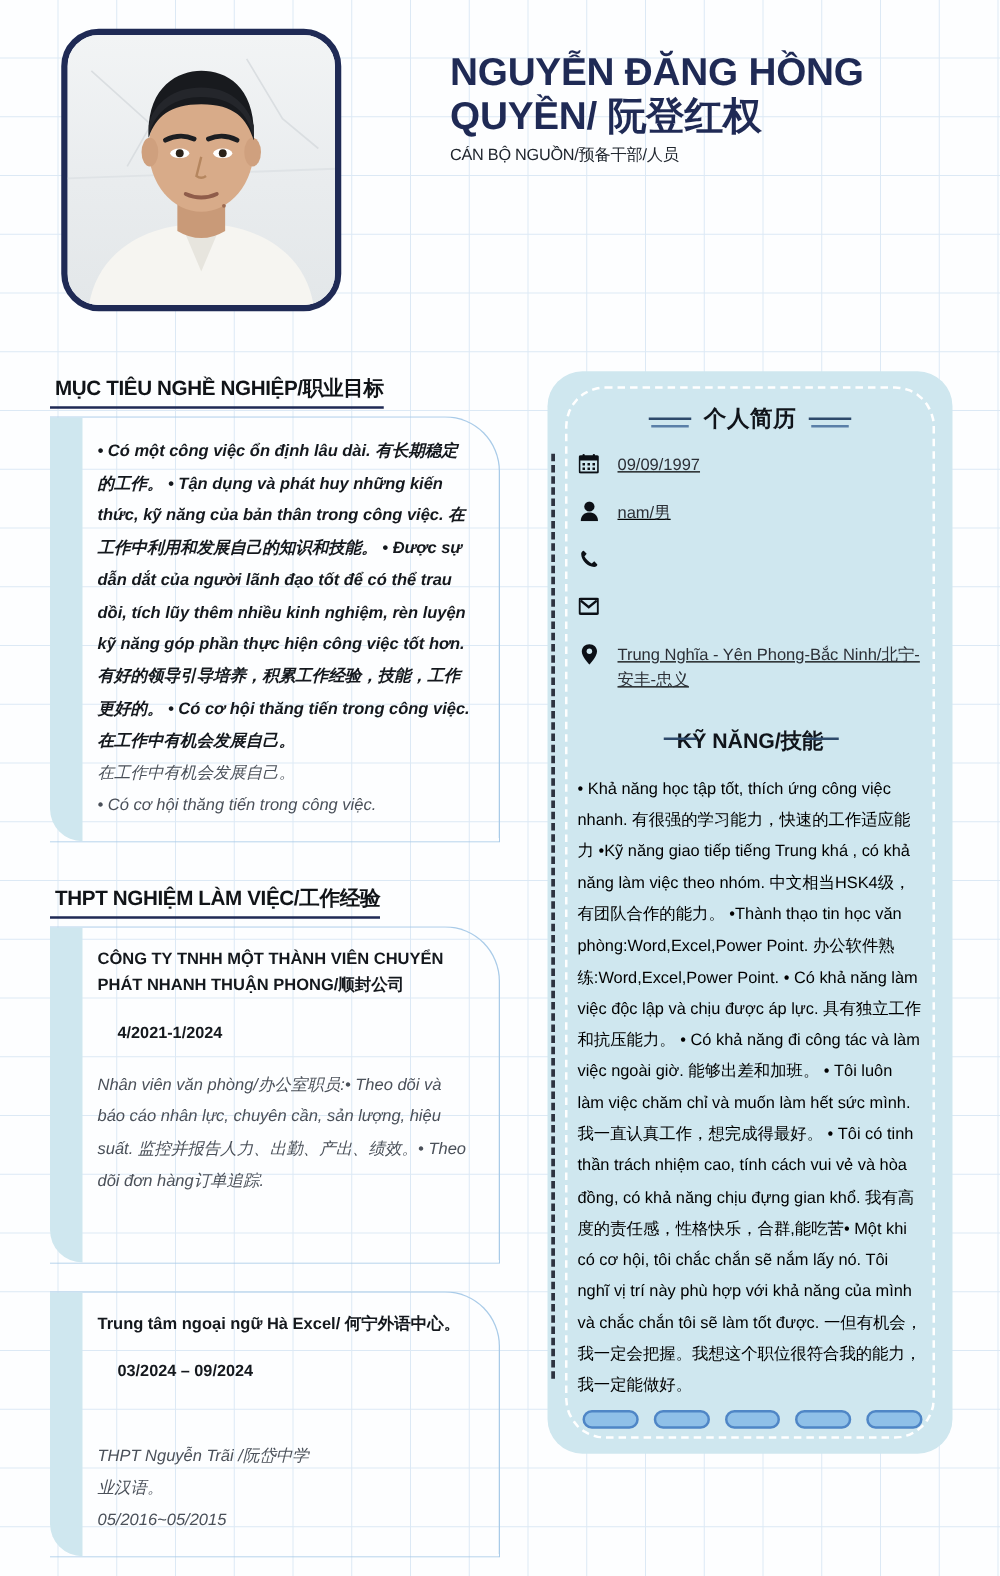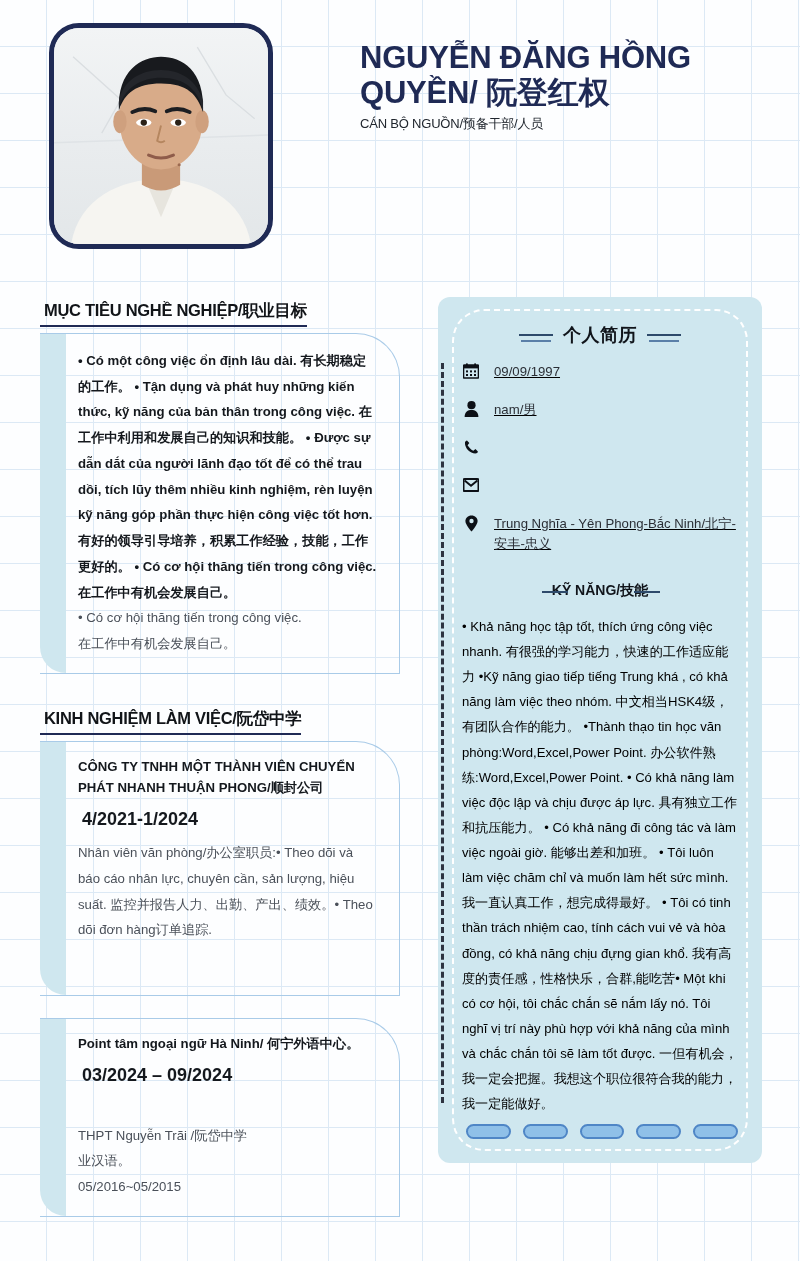--- a/index.html
+++ b/index.html
@@ -111,49 +111,50 @@
     border-bottom-left-radius: 26px;
     z-index: 0;
   }
   .card > * { position: relative; z-index: 1; }
 
   .body-text {
     font-size: 13.2px;
     line-height: 1.95;
     color: #2b2f36;
     margin: 0;
+    font-style: italic;
   }
   .body-text.bold { font-weight: bold; color: #14181d; }
   .body-text.muted { color: #4a5059; }
   .entry-title {
     font-size: 13.2px;
     font-weight: bold;
     color: #14181d;
     line-height: 1.6;
     margin: 0;
   }
   .entry-date {
-    font-size: 18px;
+    font-size: 13px;
     font-weight: bold;
     color: #14181d;
     line-height: 1.9;
-    margin: 4px;
+    margin: 16px;
   }
   .spacer-sm { height: 10px; }
   .spacer-md { height: 26px; }
 
   
   #right-panel {
     position: absolute;
     left: 438px;
     top: 297px;
     width: 324px;
     height: 866px;
     background: #cfe7ef;
-    border-radius: 12px;
+    border-radius: 28px;
     box-sizing: border-box;
     overflow: hidden;
   }
   #panel-inner-line {
     position: absolute;
     left: 14px; top: 12px;
     right: 14px; bottom: 12px;
     border: 2px dashed #ffffff;
     border-radius: 32px;
     pointer-events: none;
@@ -223,21 +224,21 @@
     color: #2b2f36;
     padding-top: 1px;
   }
 
   .skills-heading {
     text-align: center;
     margin: 26px 0 14px 0;
     position: relative;
   }
   .skills-heading h2 {
-    font-size: 14px;
+    font-size: 17px;
     font-weight: bold;
     color: #10141a;
     margin: 0;
     display: inline-block;
     position: relative;
   }
   .skills-heading .ovl {
     position: absolute;
     top: 9px;
     height: 0;
@@ -327,39 +328,39 @@
       <p id="job-title">CÁN BỘ NGUỒN/预备干部/人员</p>
     </div>
   </div>
 
   <div id="left-col">
 
     <div class="section">
       <div class="section-title">MỤC TIÊU NGHỀ NGHIỆP/职业目标</div>
       <div class="card">
         <p class="body-text bold">• Có một công việc ổn định lâu dài. 有长期稳定的工作。 • Tận dụng và phát huy những kiến thức, kỹ năng của bản thân trong công việc. 在工作中利用和发展自己的知识和技能。 • Được sự dẫn dắt của người lãnh đạo tốt để có thể trau dồi, tích lũy thêm nhiều kinh nghiệm, rèn luyện kỹ năng góp phần thực hiện công việc tốt hơn. 有好的领导引导培养，积累工作经验，技能，工作更好的。 • Có cơ hội thăng tiến trong công việc. 在工作中有机会发展自己。</p>
+        <p class="body-text muted">在工作中有机会发展自己。</p>
         <p class="body-text muted">• Có cơ hội thăng tiến trong công việc.</p>
-        <p class="body-text muted">在工作中有机会发展自己。</p>
       </div>
     </div>
 
     <div class="section">
-      <div class="section-title">KINH NGHIỆM LÀM VIỆC/阮岱中学</div>
+      <div class="section-title">THPT NGHIỆM LÀM VIỆC/工作经验</div>
       <div class="card">
         <p class="entry-title">CÔNG TY TNHH MỘT THÀNH VIÊN CHUYỂN PHÁT NHANH THUẬN PHONG/顺封公司</p>
         <p class="entry-date">4/2021-1/2024</p>
         <p class="body-text muted">Nhân viên văn phòng/办公室职员:• Theo dõi và báo cáo nhân lực, chuyên cần, sản lượng, hiệu suất. 监控并报告人力、出勤、产出、绩效。• Theo dõi đơn hàng订单追踪.</p>
         <div class="spacer-sm"></div>
         <div class="spacer-md"></div>
       </div>
     </div>
 
     <div class="section">
       <div class="card">
-        <p class="entry-title">Point tâm ngoại ngữ Hà Ninh/ 何宁外语中心。</p>
+        <p class="entry-title">Trung tâm ngoại ngữ Hà Excel/ 何宁外语中心。</p>
         <p class="entry-date">03/2024 – 09/2024</p>
         <div class="spacer-md"></div>
         <p class="body-text muted">THPT Nguyễn Trãi /阮岱中学</p>
         <p class="body-text muted">业汉语。</p>
         <p class="body-text muted">05/2016~05/2015</p>
       </div>
     </div>
   </div>
 
   <div id="right-panel">

